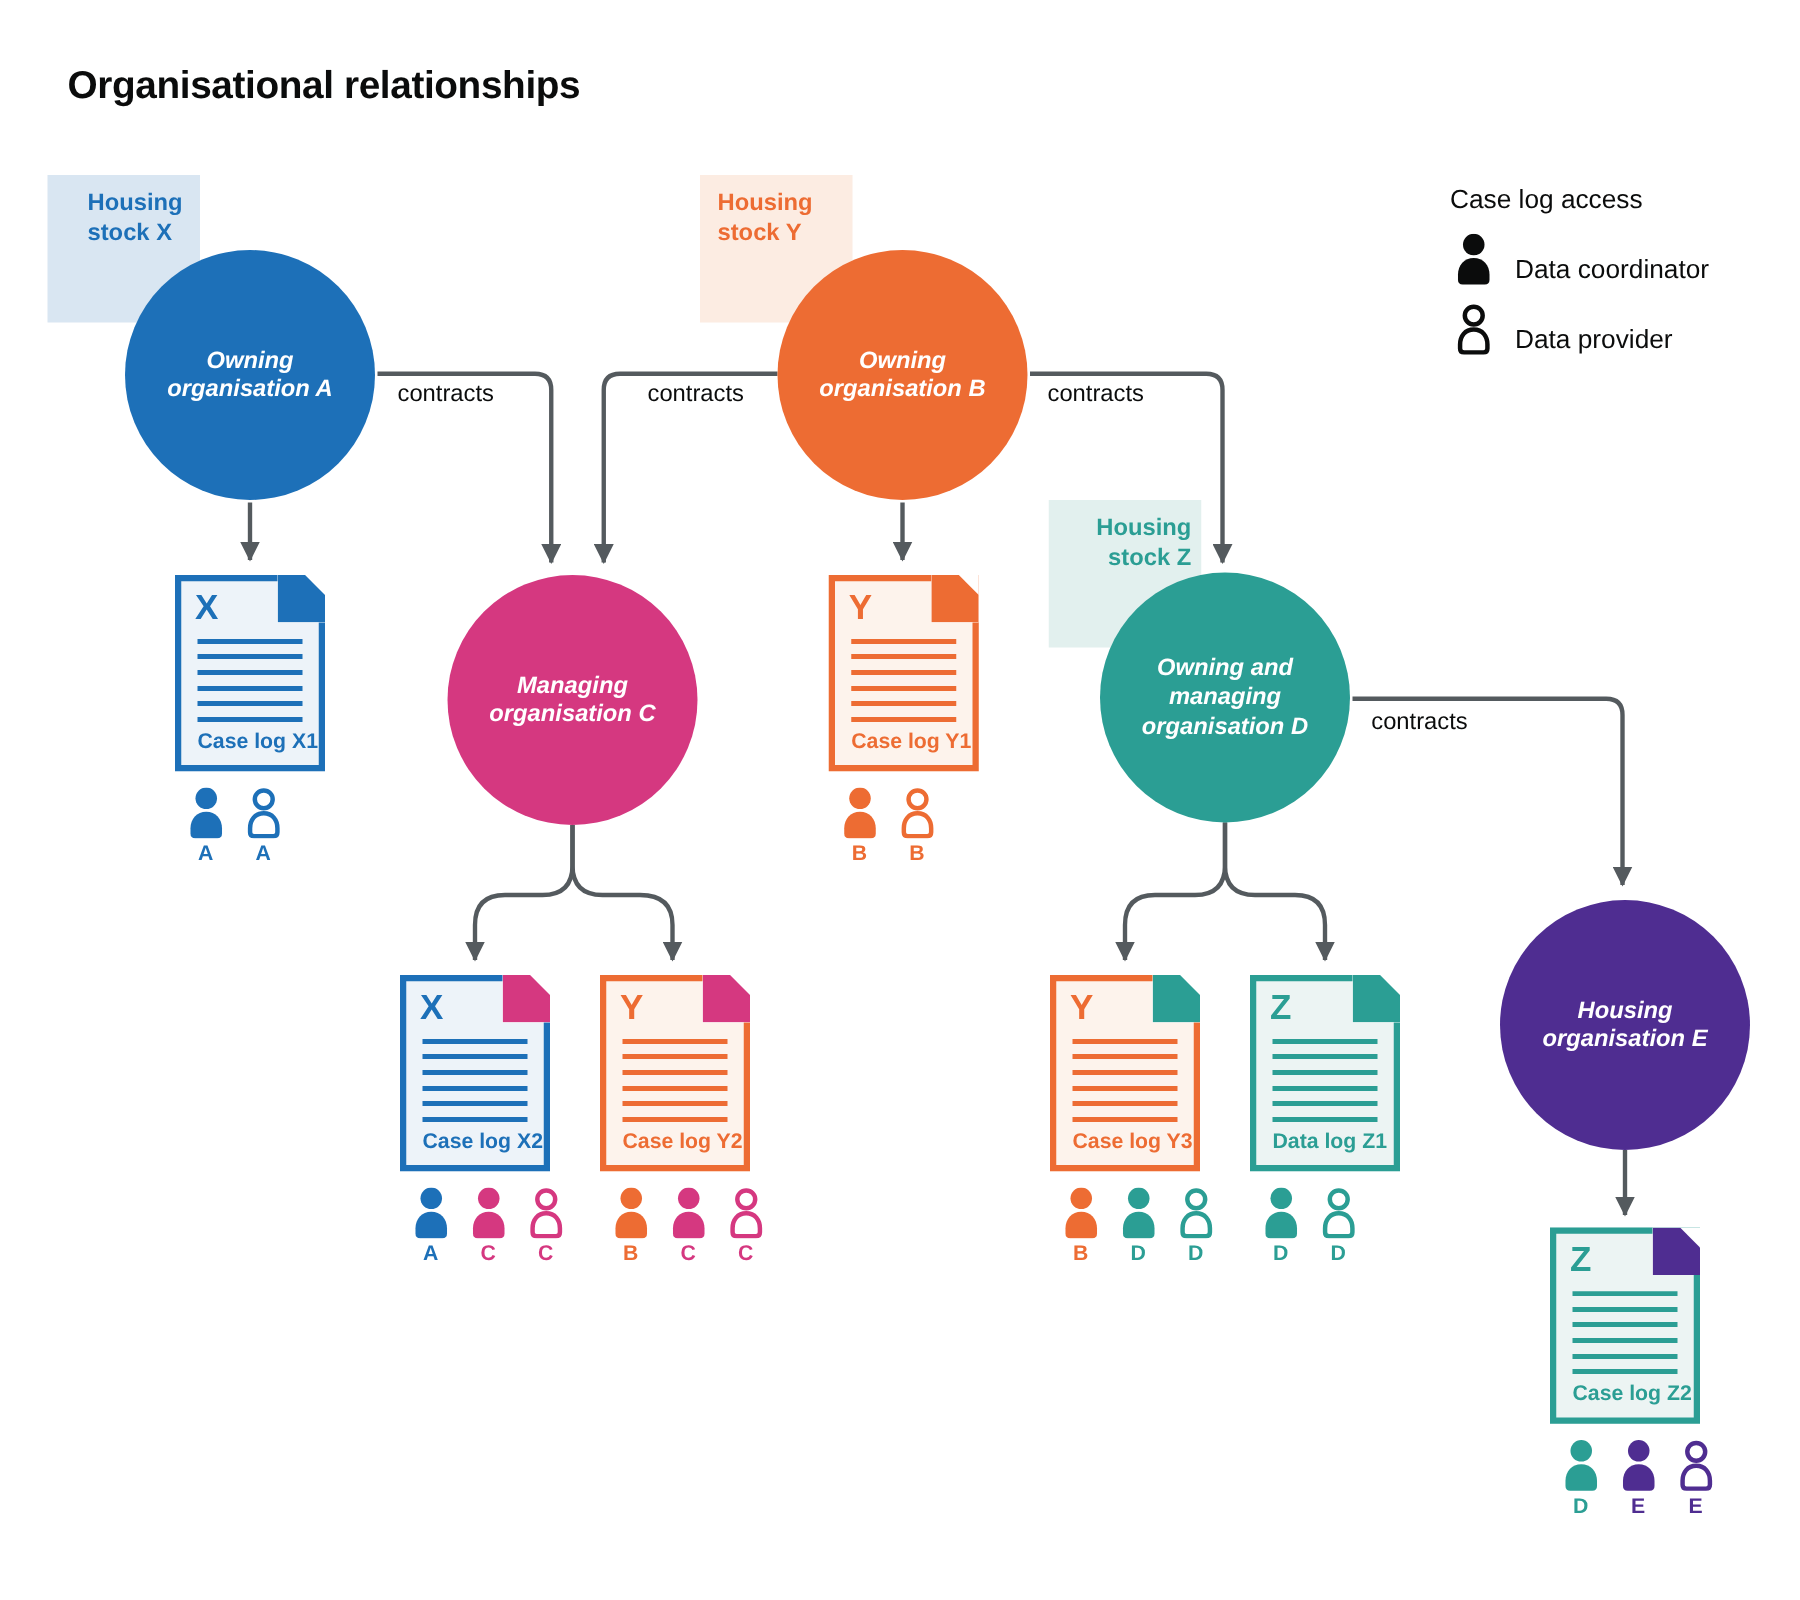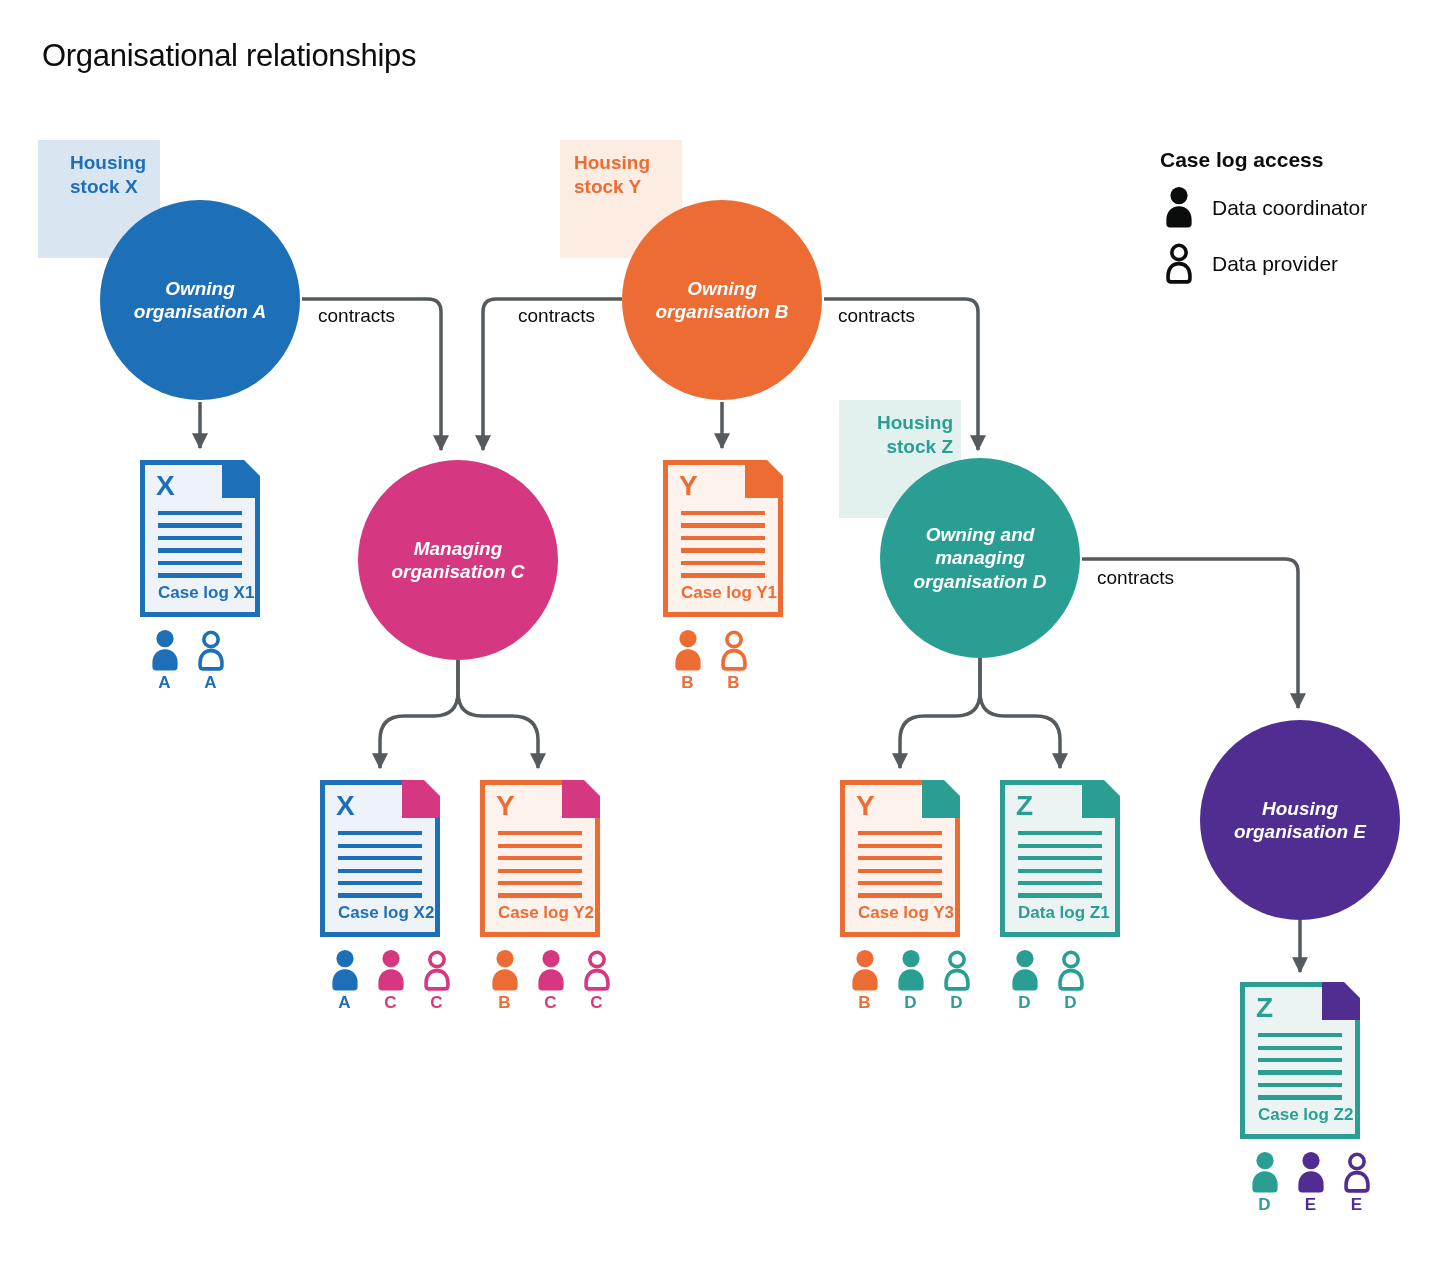--- a/index.html
+++ b/index.html
@@ -5,21 +5,21 @@
   :root{
     --blue:#1d70b8; --orange:#ed6c33; --pink:#d53880; --teal:#2b9e94; --purple:#4f2d91;
     --text:#0b0c0c; --arrow:#545a5e;
     --blue_doc_bg:#edf3f9; --orange_doc_bg:#fdf3ec; --teal_doc_bg:#ecf4f3;
     --blue_box_bg:#d9e6f2; --orange_box_bg:#fcece2; --teal_box_bg:#e2f0ee;
   }
   html,body{margin:0;padding:0;background:#ffffff;}
   body{font-family:"Liberation Sans", sans-serif; color:var(--text);}
   #stage{position:relative;width:1440px;height:1280px;background:#fff;overflow:hidden;}
 
-  #page-title{position:absolute;left:42px;top:38px;margin:0;font-size:31px;font-weight:400;letter-spacing:-0.3px;color:var(--text);}
+  #page-title{position:absolute;left:42px;top:38px;margin:12px;font-size:31px;font-weight:700;letter-spacing:-0.3px;color:var(--text);}
 
   .stock{position:absolute;width:122px;height:118px;box-sizing:border-box;padding:11px 8px 0 14px;
          font-size:19px;font-weight:700;line-height:1.25;z-index:1;}
   #stock-x{left:38px;top:140px;}
   #stock-y{left:560px;top:140px;}
   #stock-z{left:839px;top:400px;}
 
   #arrows{position:absolute;left:0;top:0;z-index:2;}
   #arrows path{stroke:var(--arrow);stroke-width:3.5;fill:none;}
   #arrows marker path{fill:var(--arrow);stroke:none;}
@@ -62,22 +62,22 @@
   #people-y1{left:669px;top:630px;}
   #people-x2{left:326px;top:950px;}
   #people-y2{left:486px;top:950px;}
   #people-y3{left:846px;top:950px;}
   #people-z1{left:1006px;top:950px;}
   #people-z2{left:1246px;top:1152px;}
   .person{display:flex;flex-direction:column;align-items:center;width:37px;}
   .p-letter{margin-top:2px;font-size:17px;font-weight:700;}
 
   #legend{position:absolute;left:1160px;top:148px;z-index:3;}
-  .legend-title{font-size:21px;font-weight:700;margin-bottom:4px;}
-  .legend-item{display:flex;align-items:center;gap:14px;margin-top:15px;font-size:21px;}
+  .legend-title{font-size:21px;font-weight:400;margin-bottom:4px;}
+  .legend-item{display:flex;align-items:flex-end;gap:14px;margin-top:15px;font-size:21px;}
   .legend-icon{display:inline-flex;width:38px;justify-content:center;}
 </style>
 </head>
 <body>
 
 <div id="stage">
 
   <h1 id="page-title">Organisational relationships</h1>
 
   <div class="stock" id="stock-x" style="color: var(--blue); background: var(--blue_box_bg); padding-left: 32px;">Housing stock X</div>

